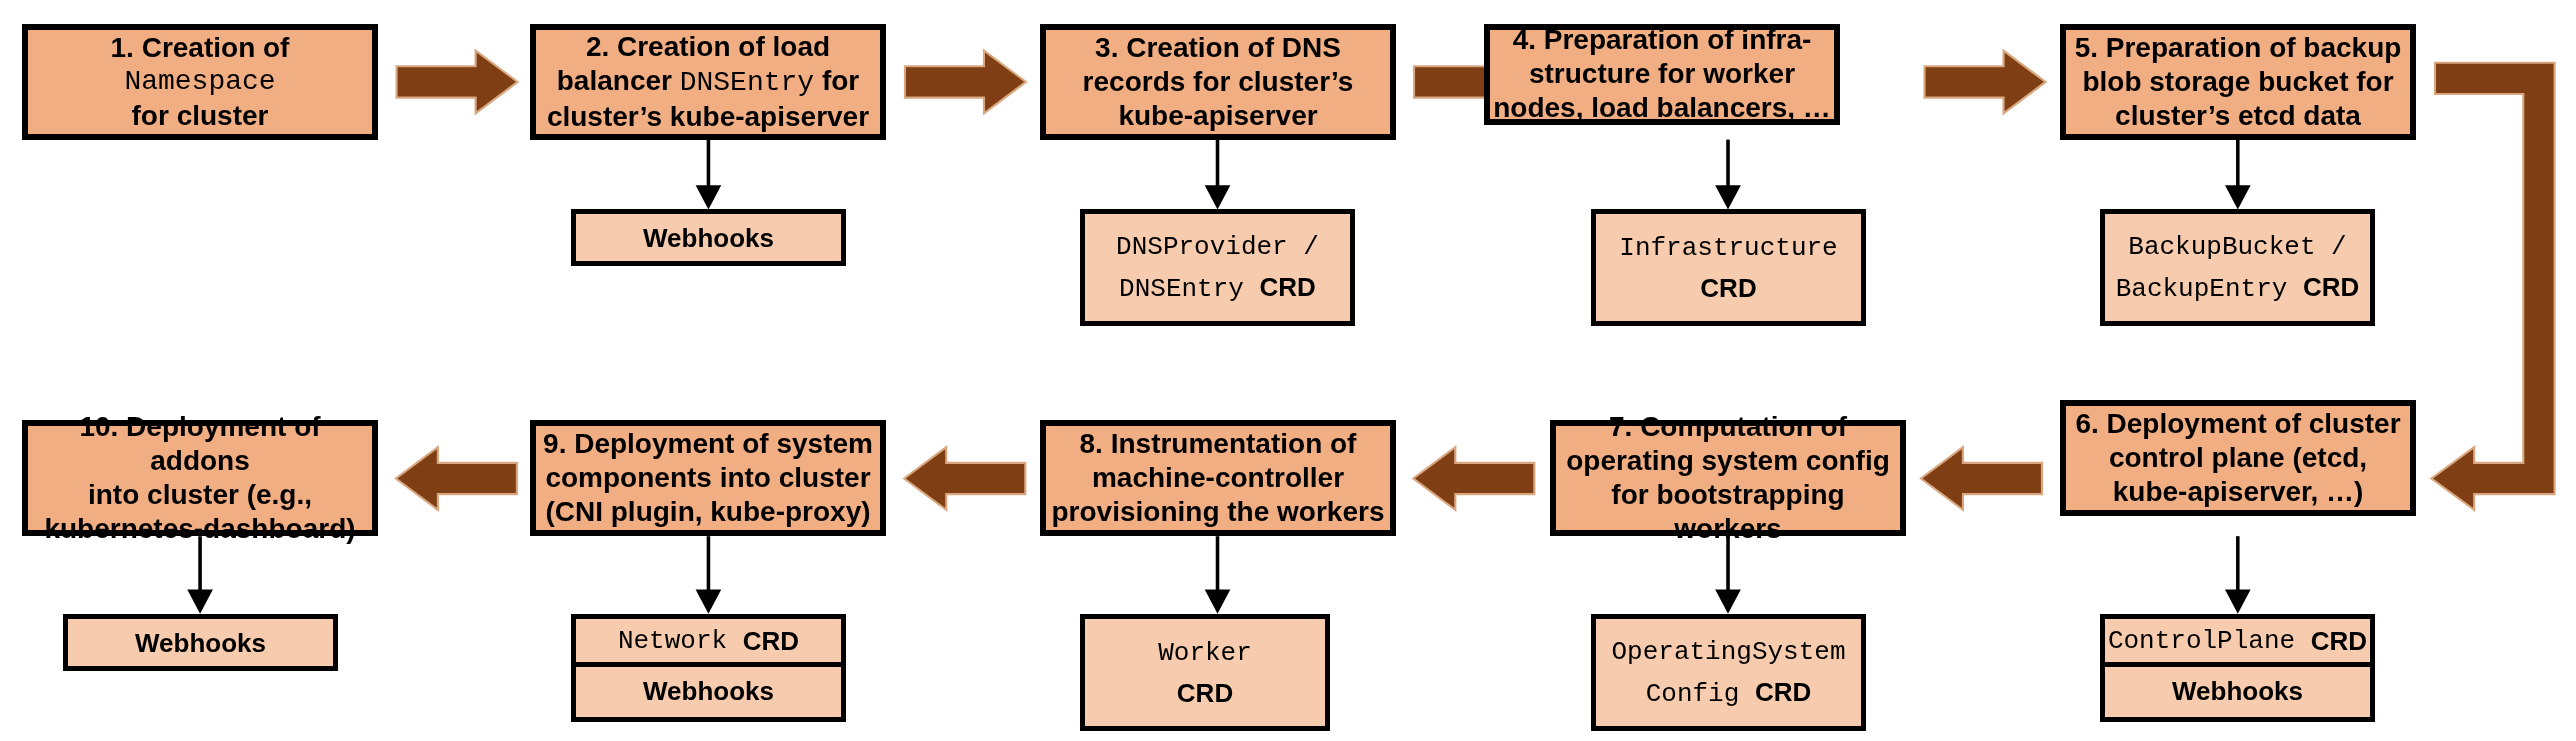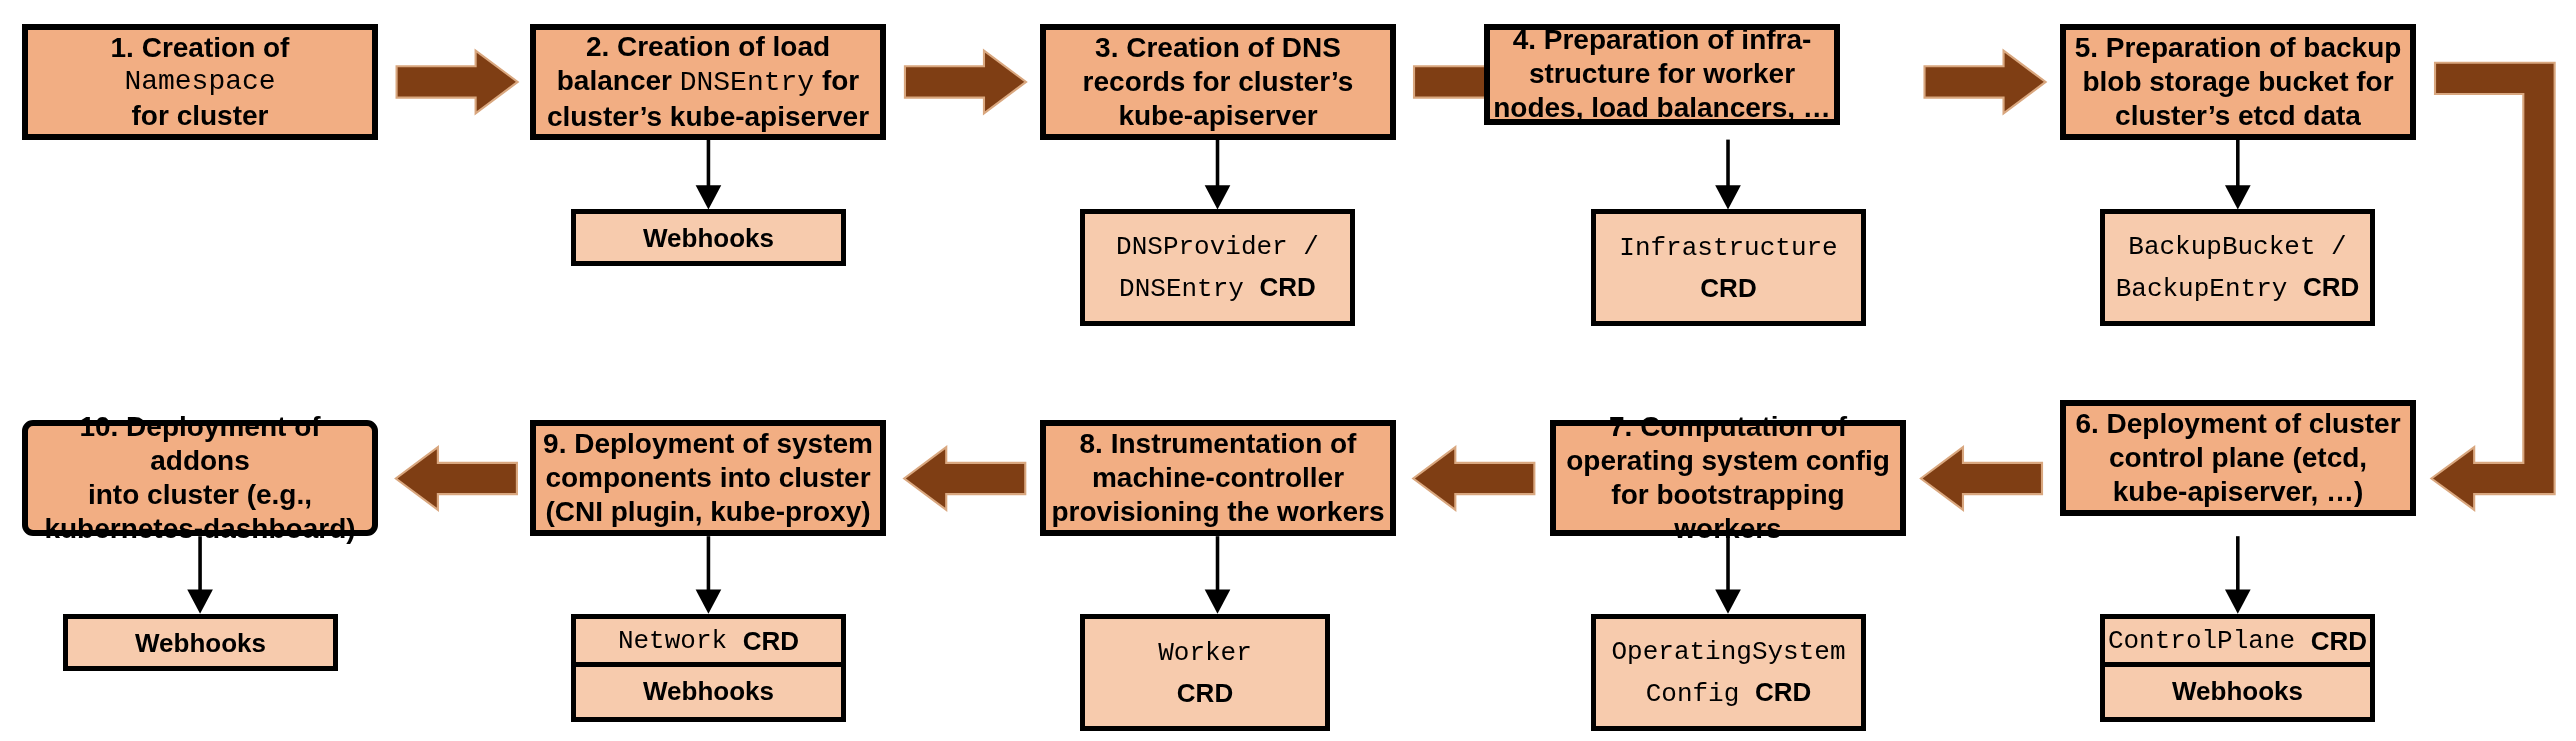--- a/index.html
+++ b/index.html
@@ -155,21 +155,21 @@
     <span class="line">machine-controller</span>
     <span class="line">provisioning the workers</span>
   </div>
 
   <div class="box" style="left:530px;top:420px;width:356px;height:116px;">
     <span class="line">9. Deployment of system</span>
     <span class="line">components into cluster</span>
     <span class="line">(CNI plugin, kube-proxy)</span>
   </div>
 
-  <div class="box" style="left:22px;top:420px;width:356px;height:116px;border-radius:11px;">
+  <div class="box" style="left:22px;top:420px;width:356px;height:116px;">
     <span class="line">10. Deployment of addons</span>
     <span class="line">into cluster (e.g.,</span>
     <span class="line">kubernetes-dashboard)</span>
   </div>
 
   <div class="sub sansb" style="left:571px;top:209px;width:275px;height:57px;">
     <span>Webhooks</span>
   </div>
 
   <div class="sub" style="left:1080px;top:209px;width:275px;height:117px;">

